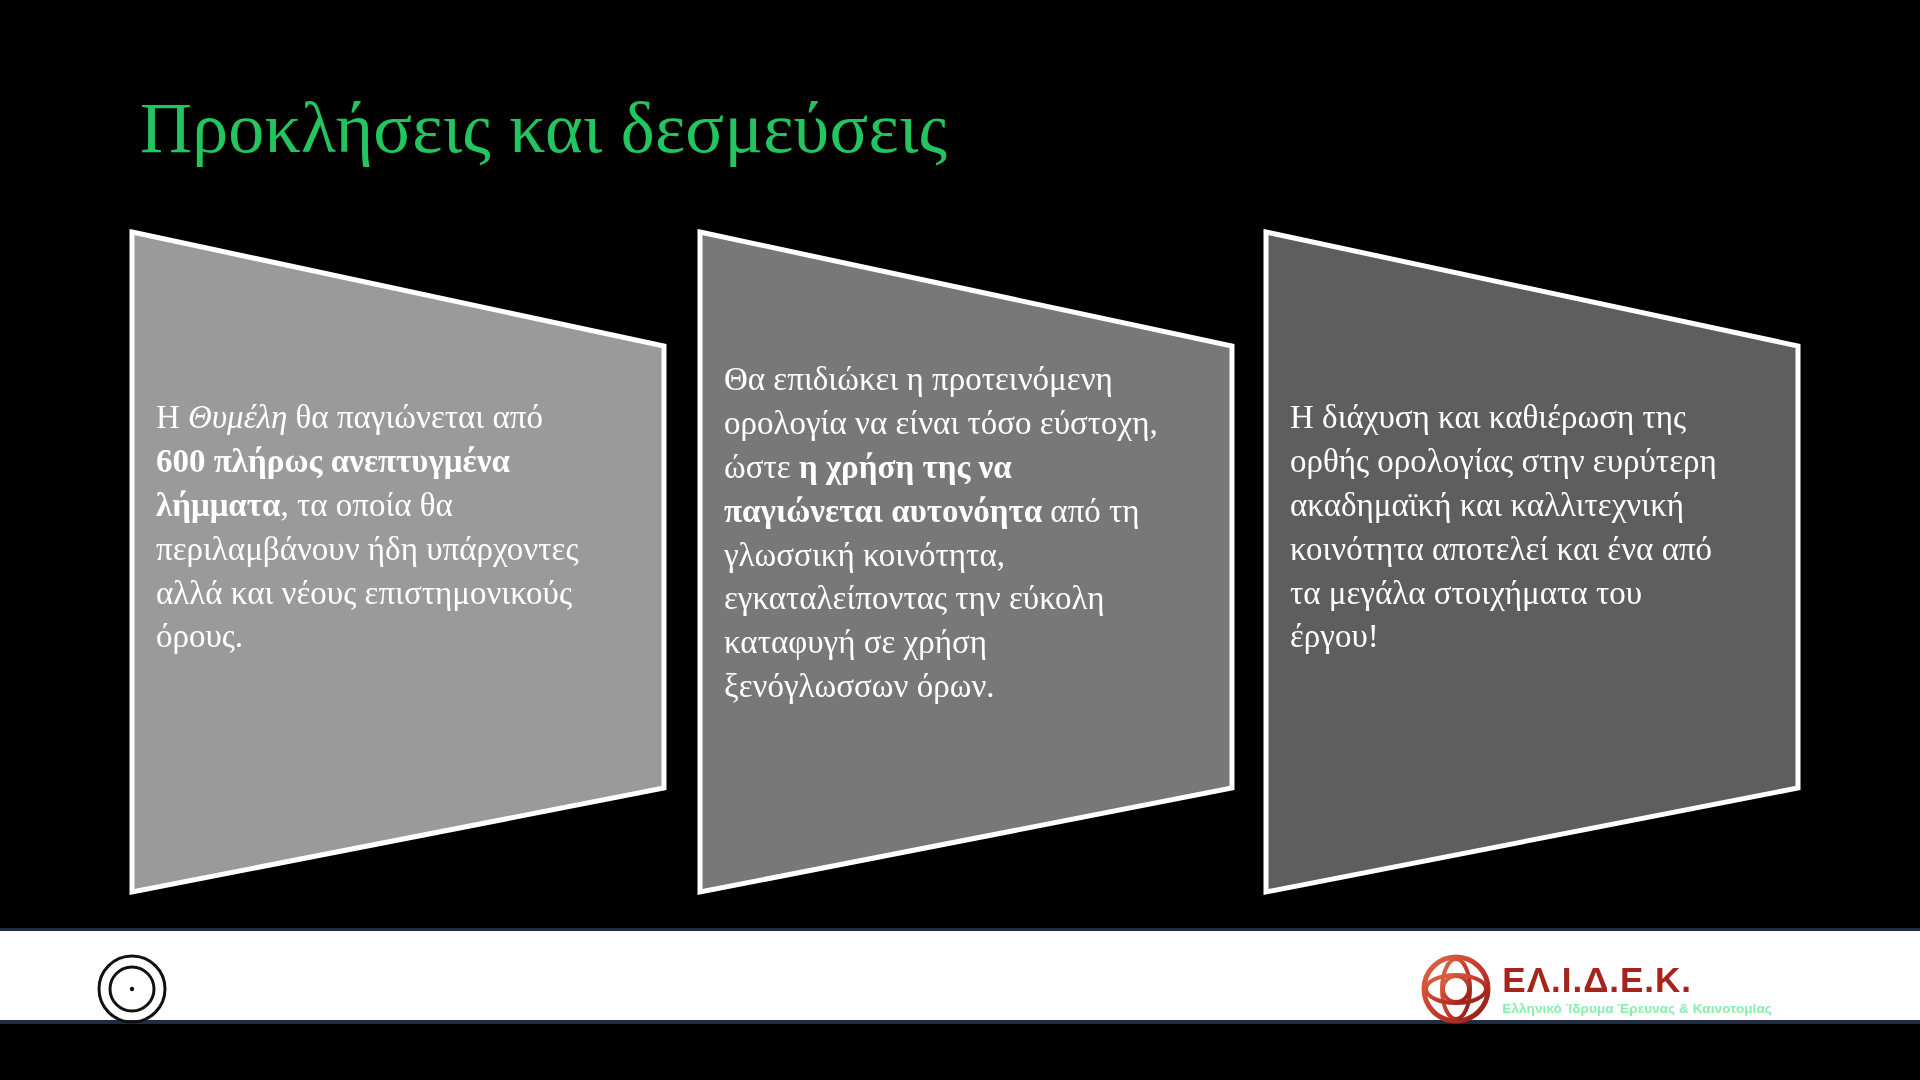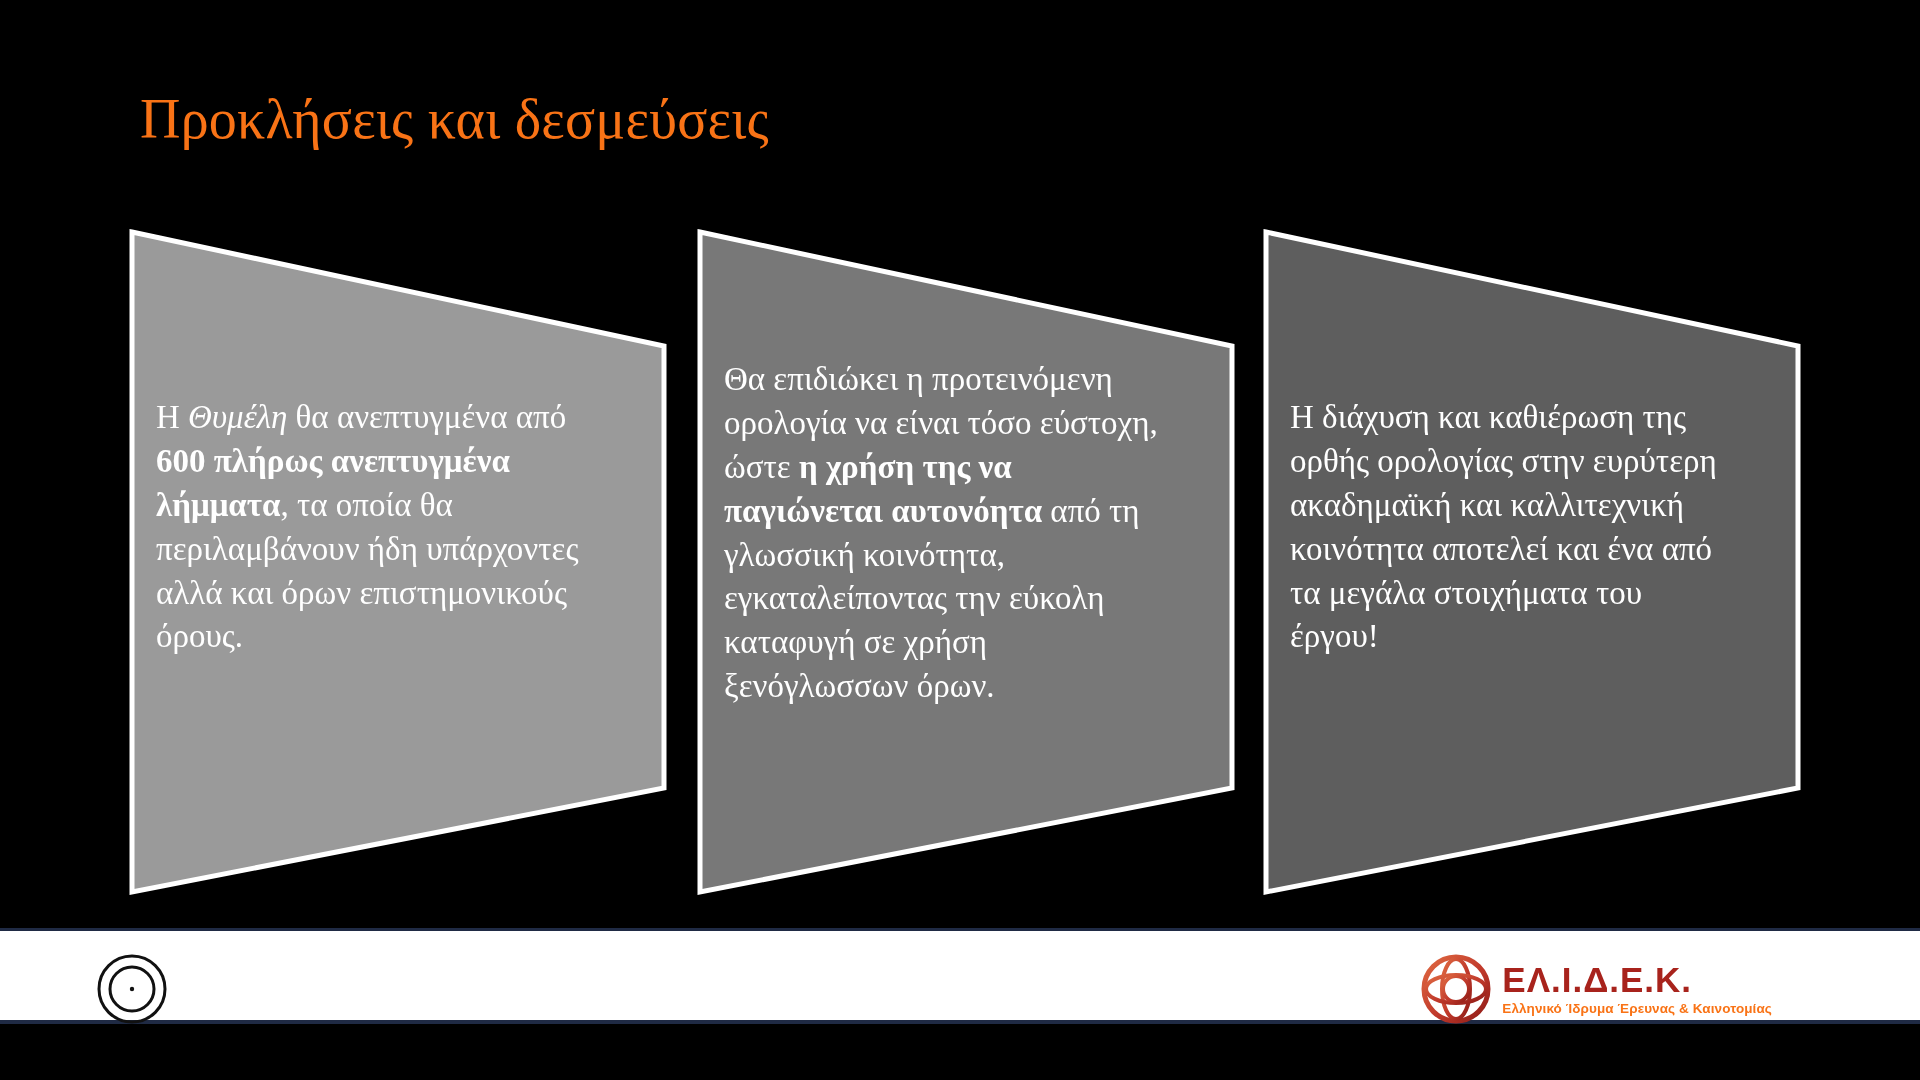--- a/index.html
+++ b/index.html
@@ -21,23 +21,23 @@
     overflow: hidden;
   }
 
   
   .slide-title {
     position: absolute;
     left: 140px;
     top: 88px;
     width: 1400px;
     font-family: "Liberation Serif", "DejaVu Serif", serif;
-    font-size: 56px;
+    font-size: 72px;
     line-height: 1.12;
-    color: #f97316;
+    color: #22c55e;
     letter-spacing: 0.2px;
     white-space: nowrap;
   }
 
   
   .panels {
     position: absolute;
     left: 0;
     top: 228px;
     width: 1920px;
@@ -126,41 +126,41 @@
     font-size: 35px;
     font-weight: bold;
     color: #A8231C;
     letter-spacing: 1px;
     line-height: 1;
   }
   .elidek-sub {
     font-family: "Liberation Sans", "DejaVu Sans", sans-serif;
     font-size: 13.5px;
     font-weight: bold;
-    color: #f97316;
+    color: #86efac;
     line-height: 1;
     margin-top: 5px;
     letter-spacing: 0.1px;
   }
 </style>
 </head>
 <body>
 
 <div class="slide">
 
   <div class="slide-title">Προκλήσεις και δεσμεύσεις</div>
 
   <div class="panels">
 
     <div class="panel" id="panel-1">
       <svg class="panel-shape" viewBox="0 0 540 668" preserveAspectRatio="none">
         <polygon points="4,4 536,118 536,560 4,664" fill="#9A9A9A" stroke="#FFFFFF" stroke-width="5" stroke-linejoin="miter"></polygon>
       </svg>
       <div class="panel-text">
-        <span>Η </span><i>Θυμέλη</i><span> θα ανεπτυγμένα από </span><b>600 πλήρως ανεπτυγμένα λήμματα</b><span>, τα οποία θα περιλαμβάνουν ήδη υπάρχοντες αλλά και όρων επιστημονικούς όρους.</span>
+        <span>Η </span><i>Θυμέλη</i><span> θα παγιώνεται από </span><b>600 πλήρως ανεπτυγμένα λήμματα</b><span>, τα οποία θα περιλαμβάνουν ήδη υπάρχοντες αλλά και νέους επιστημονικούς όρους.</span>
       </div>
     </div>
 
     <div class="panel" id="panel-3">
       <svg class="panel-shape" viewBox="0 0 540 668" preserveAspectRatio="none">
         <polygon points="4,4 536,118 536,560 4,664" fill="#5E5E5E" stroke="#FFFFFF" stroke-width="5" stroke-linejoin="miter"></polygon>
       </svg>
       <div class="panel-text">
         <span>Η διάχυση και καθιέρωση της ορθής ορολογίας στην ευρύτερη ακαδημαϊκή και καλλιτεχνική κοινότητα αποτελεί και ένα από τα μεγάλα στοιχήματα του έργου!</span>
       </div>

